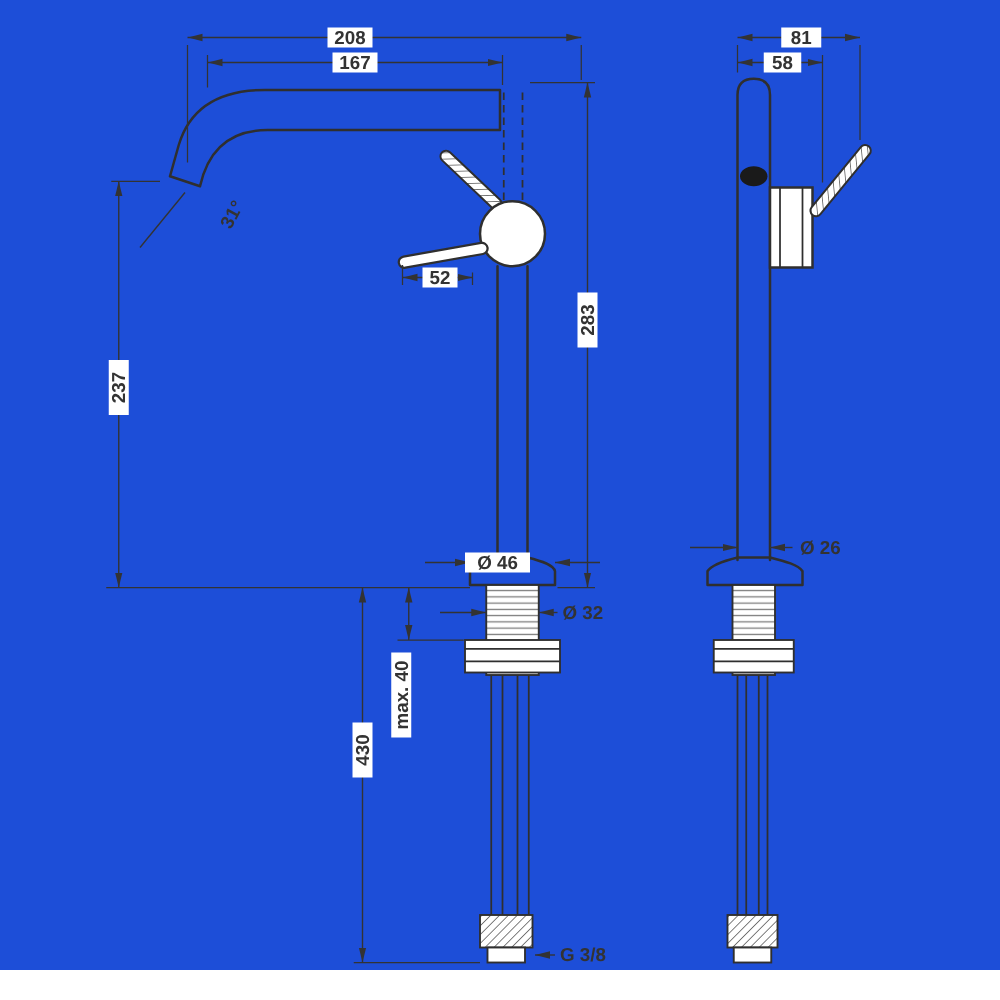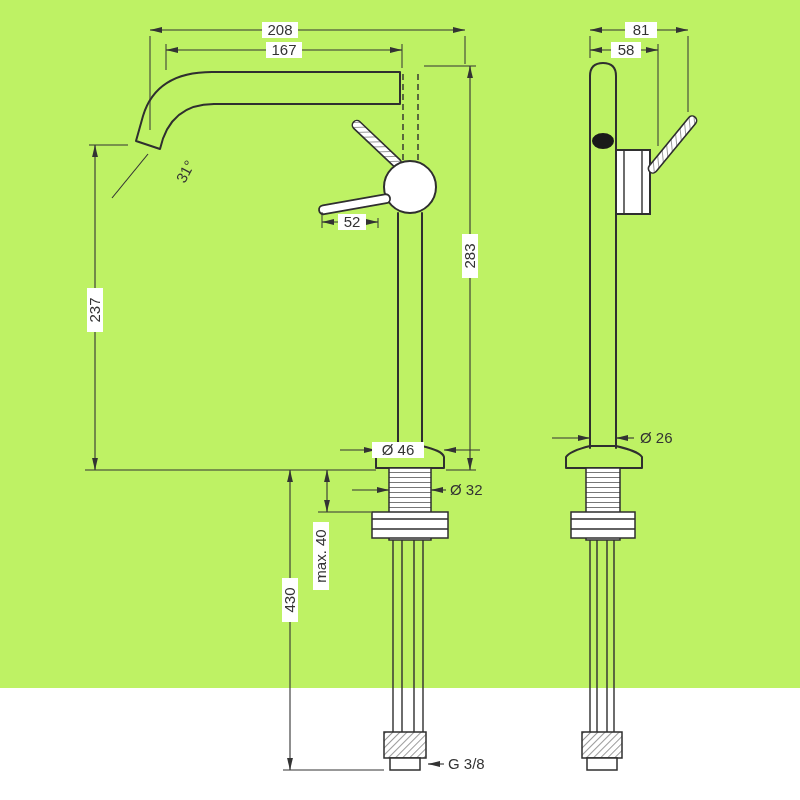--- a/index.html
+++ b/index.html
@@ -1,16 +1,16 @@
 <!DOCTYPE html>
 <html><head>
 <meta charset="utf-8">
 <style>
   html,body{margin:0;padding:0;background:#fff;width:800px;height:800px;overflow:hidden;}
-  .stage{width:800px;height:688px;background:#bef264;position:relative;font-family:"Liberation Sans",sans-serif;}
+  .stage{width:800px;height:776px;background:#1d4ed8;position:relative;font-family:"Liberation Sans",sans-serif;font-weight:bold;}
   svg{display:block;}
   .obj{fill:none;stroke:#2f2f2f;stroke-width:2;stroke-linecap:round;stroke-linejoin:round;}
   .objthin{fill:none;stroke:#2f2f2f;stroke-width:1.4;}
   .hidden-line{fill:none;stroke:#2f2f2f;stroke-width:1.4;stroke-dasharray:6 4;}
   .dim{fill:none;stroke:#333;stroke-width:1.1;}
   .ext{fill:none;stroke:#333;stroke-width:1;}
   .lblbg{fill:#ffffff;stroke:none;}
   text.dl{font-family:"Liberation Sans",sans-serif;font-size:15px;fill:#333;text-anchor:middle;}
   text.dls{text-anchor:start;}
 </style>

